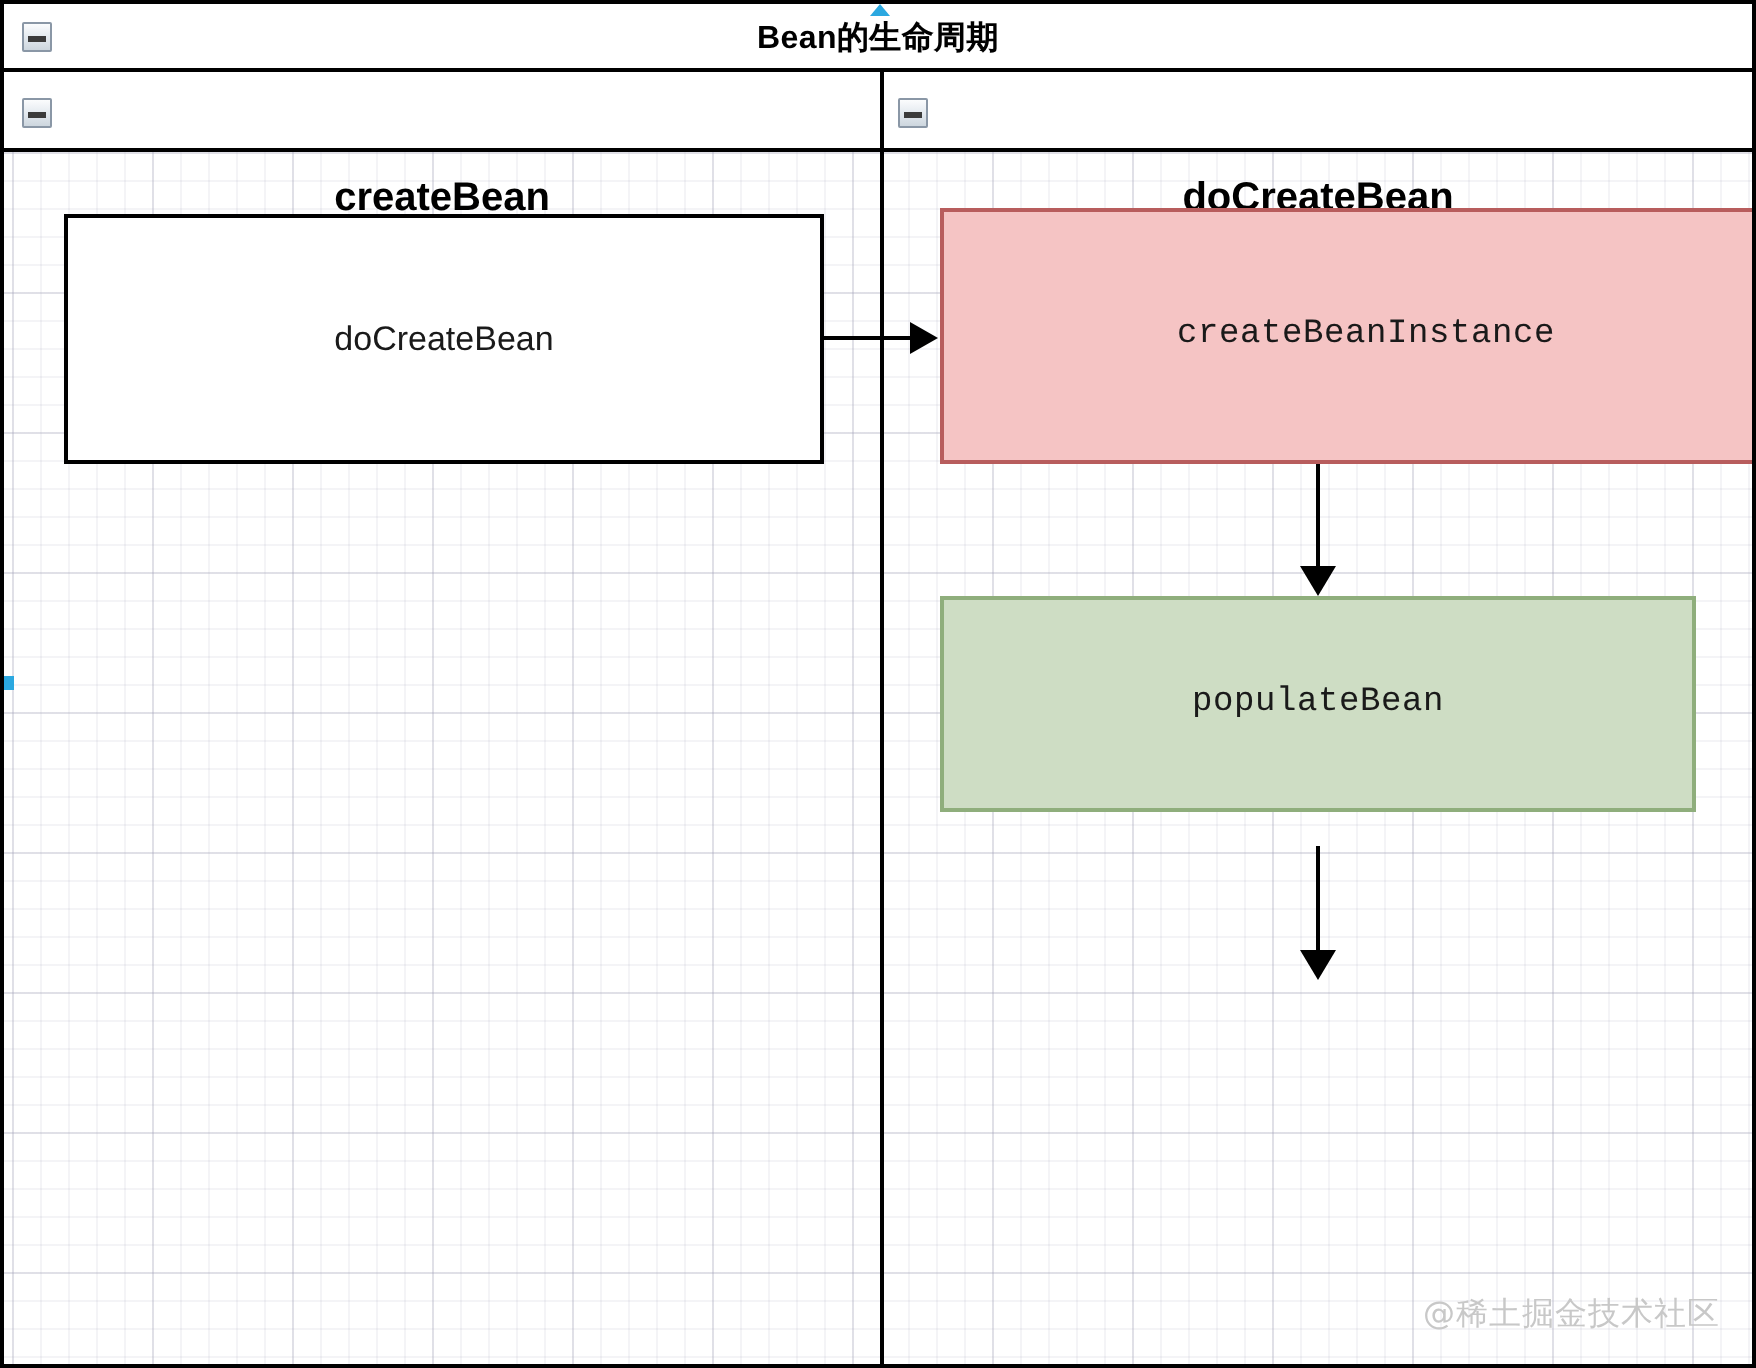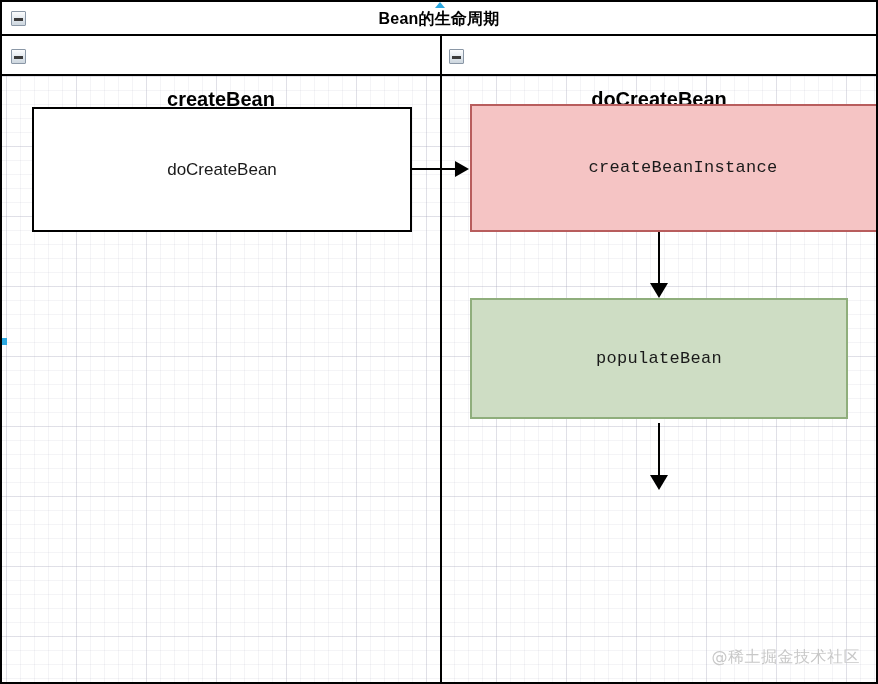--- a/index.html
+++ b/index.html
@@ -180,21 +180,21 @@
     top: 102px;
     width: 426px;
     height: 128px;
     background: #f5c4c4;
     border: 2px solid #b85d5d;
   }
   .node-green {
     left: 468px;
     top: 296px;
     width: 378px;
-    height: 121px;
+    height: 108px;
     background: #ceddc4;
     border: 2px solid #8fae7c;
   }
   .node-blue {
     left: 468px;
     top: 490px;
     width: 378px;
     height: 124px;
     background: #cfdff5;
     border: 2px solid #7e9fc9;

